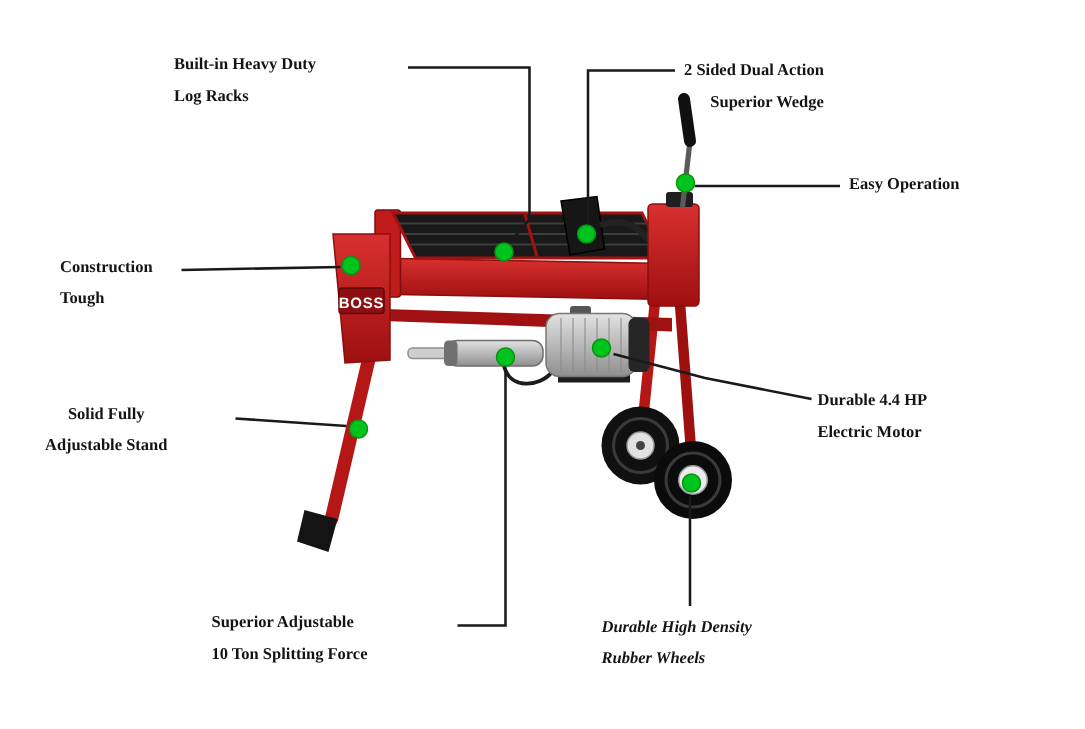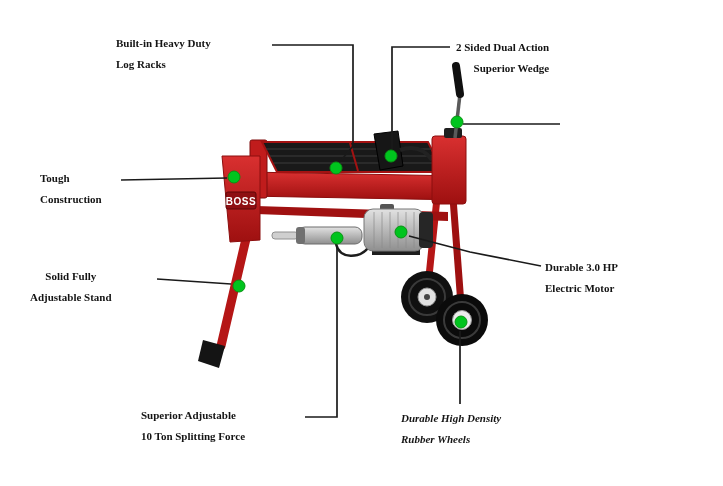--- a/index.html
+++ b/index.html
@@ -132,34 +132,35 @@
     <div>Built-in Heavy Duty</div>
     <div>Log Racks</div>
   </div>
 
   <div class="callout" style="left:456px; top:37px;text-align:right;">
     <div>2 Sided Dual Action</div>
     <div>Superior Wedge</div>
   </div>
 
   <div class="callout" style="left:566px; top:113px;">
+    <div>Easy Operation</div>
   </div>
 
   <div class="callout" style="left:40px; top:168px;">
+    <div>Construction</div>
     <div>Tough</div>
-    <div>Construction</div>
   </div>
 
   <div class="callout" style="left:30px; top:266px;text-align:center;">
     <div>Solid Fully</div>
     <div>Adjustable Stand</div>
   </div>
 
   <div class="callout" style="left:545px; top:257px;">
-    <div>Durable 3.0 HP</div>
+    <div>Durable 4.4 HP</div>
     <div>Electric Motor</div>
   </div>
 
   <div class="callout" style="left:141px; top:405px;">
     <div>Superior Adjustable</div>
     <div>10 Ton Splitting Force</div>
   </div>
 
   <div class="callout" style="left:401px; top:408px;font-style:italic;">
     <div>Durable High Density</div>

